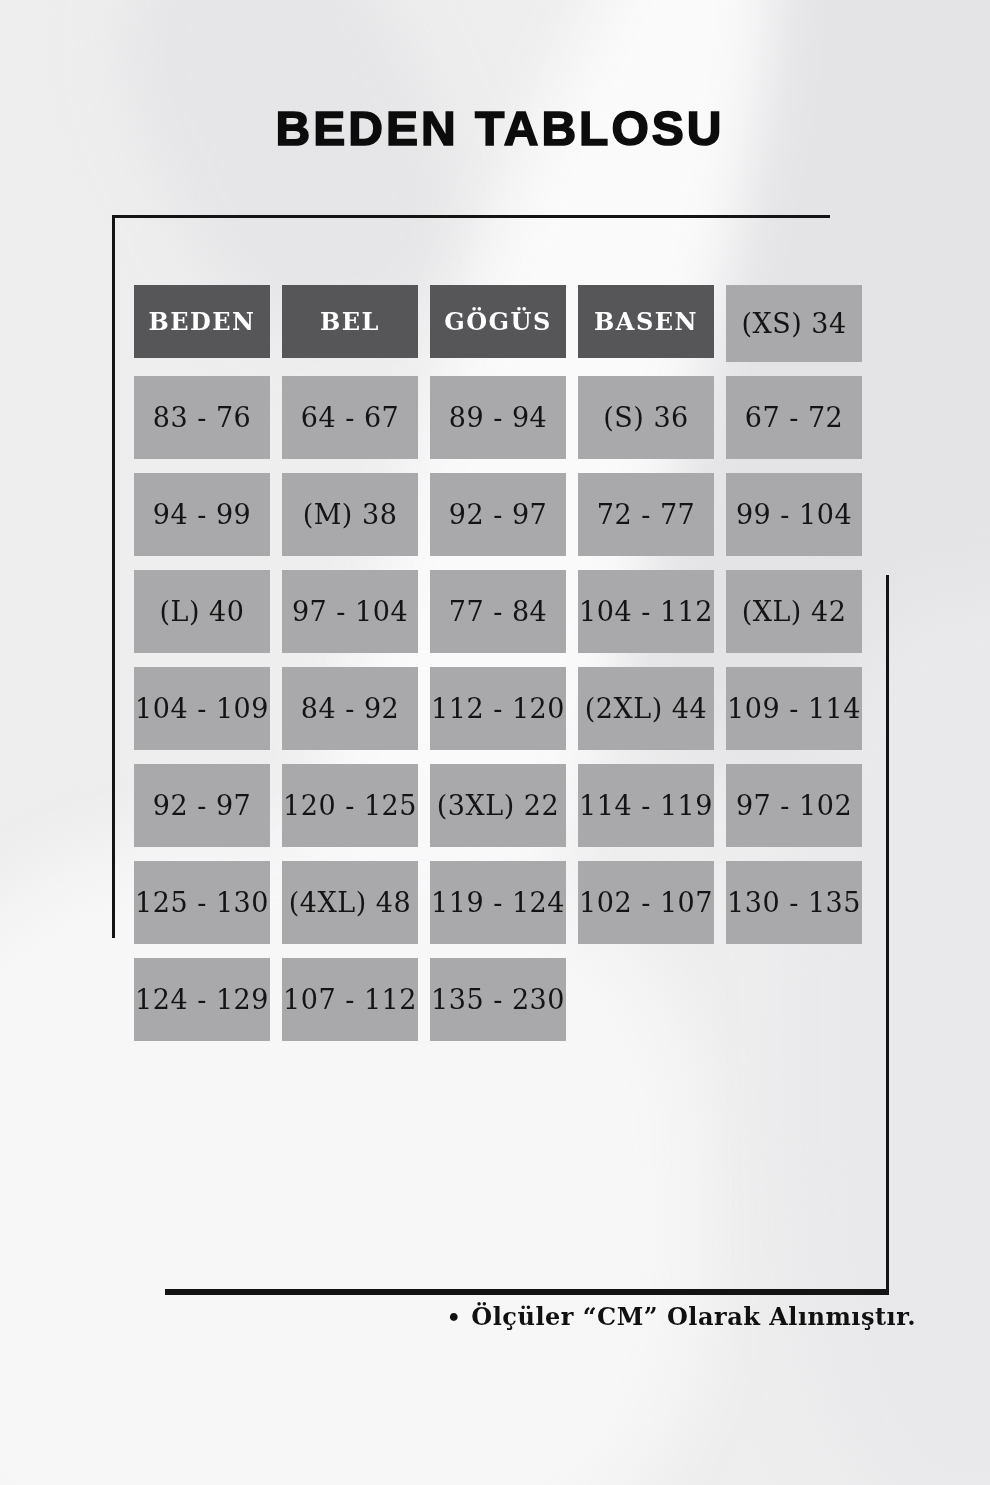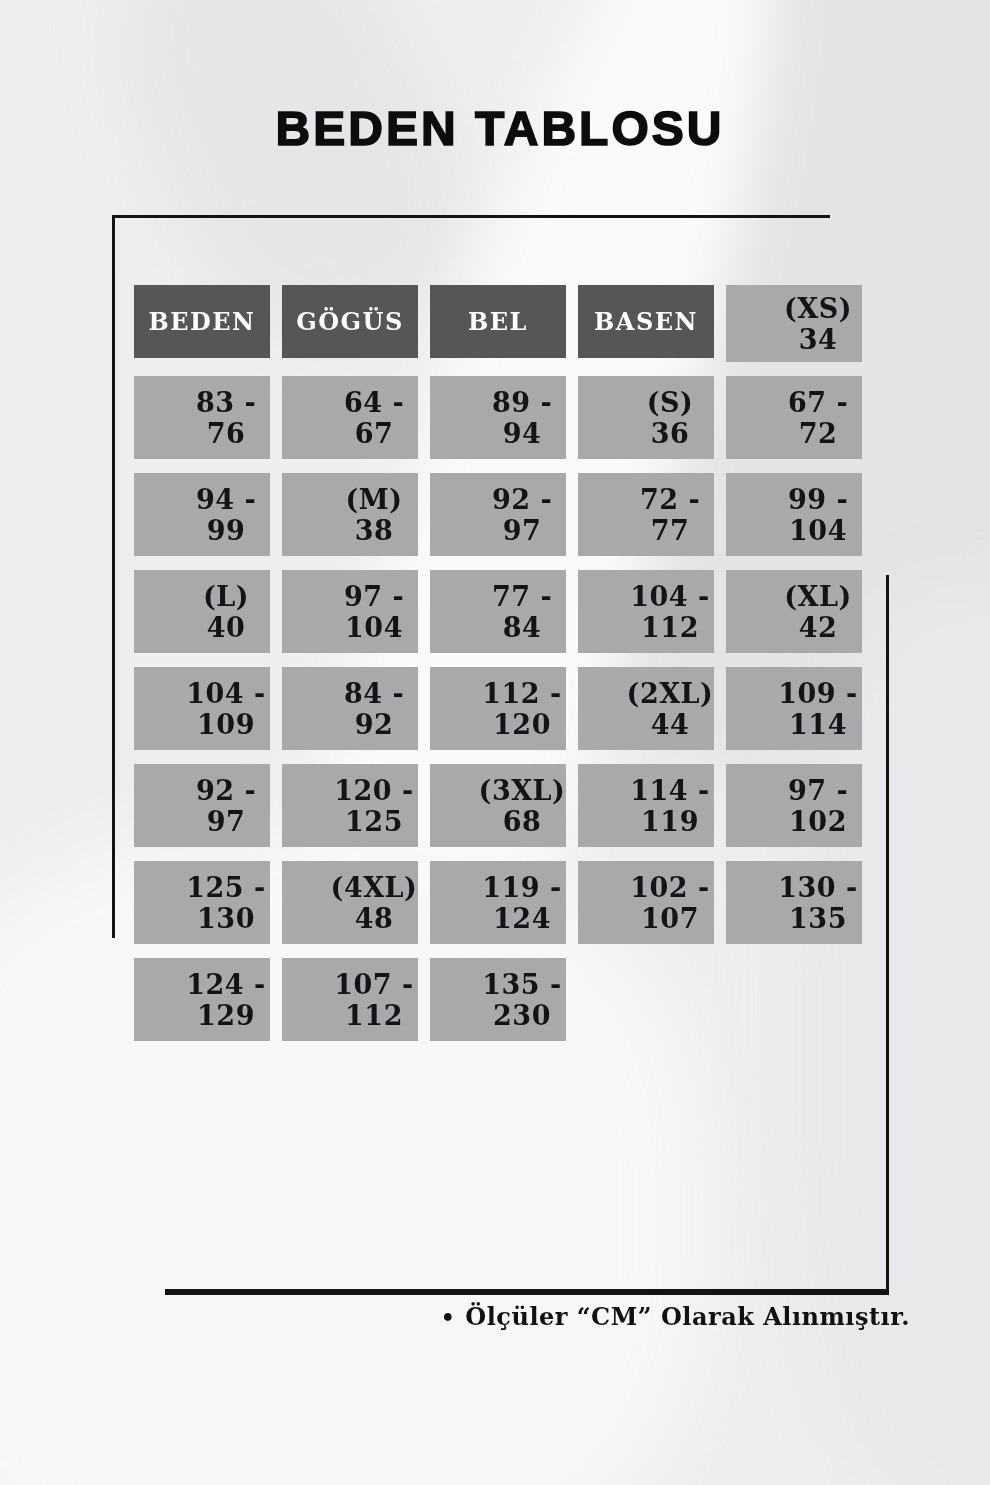--- a/index.html
+++ b/index.html
@@ -24,23 +24,23 @@
   .frame-right{left:886px;top:575px;width:3px;height:720px;}
   .frame-bottom{left:165px;top:1289px;width:724px;height:6px;}
 
   .grid{position:absolute;left:134px;top:285px;width:728px;display:grid;
         grid-template-columns:repeat(5,1fr);grid-template-rows:77px repeat(9,83px);
         column-gap:12px;row-gap:14px;}
   .cell{display:flex;align-items:center;justify-content:center;text-align:center;}
   .cell.head{background:var(--header-bg,#565558);color:var(--header-text,#ffffff);
         font-size:24px;font-weight:bold;letter-spacing:1.5px;margin-bottom:4px;}
   .cell.body{background:var(--cell-bg,#a9a8aa);color:var(--cell-text,#141414);
-        font-size:27px;font-weight:bold;letter-spacing:0.5px;padding-left:48px;}
+        font-size:27px;font-weight:normal;letter-spacing:0.5px;}
 
-  .footnote{position:absolute;right:80px;top:1302px;color:#111;
+  .footnote{position:absolute;right:74px;top:1302px;color:#111;
         font-size:24px;font-weight:bold;letter-spacing:0.5px;white-space:nowrap;}
   .footnote .bullet{font-size:22px;margin-right:10px;}
 </style>
 </head>
 <body>
 
 <div class="page">
 
   <div class="bg-shape s1"></div>
   <div class="bg-shape s2"></div>
@@ -50,22 +50,22 @@
 
   <h1 class="title">BEDEN TABLOSU</h1>
 
   <div class="frame frame-top"></div>
   <div class="frame frame-left"></div>
   <div class="frame frame-right"></div>
   <div class="frame frame-bottom"></div>
 
   <div class="grid" id="size-table">
       <div class="cell head">BEDEN</div>
+      <div class="cell head">BEL</div>
       <div class="cell head">GÖGÜS</div>
-      <div class="cell head">BEL</div>
       <div class="cell head">BASEN</div>
       <div class="cell body">(XS) 34</div>
       <div class="cell body">83 - 76</div>
       <div class="cell body">64 - 67</div>
       <div class="cell body">89 - 94</div>
       <div class="cell body">(S) 36</div>
       <div class="cell body">67 - 72</div>
       <div class="cell body">94 - 99</div>
       <div class="cell body">(M) 38</div>
       <div class="cell body">92 - 97</div>
@@ -76,21 +76,21 @@
       <div class="cell body">77 - 84</div>
       <div class="cell body">104 - 112</div>
       <div class="cell body">(XL) 42</div>
       <div class="cell body">104 - 109</div>
       <div class="cell body">84 - 92</div>
       <div class="cell body">112 - 120</div>
       <div class="cell body">(2XL) 44</div>
       <div class="cell body">109 - 114</div>
       <div class="cell body">92 - 97</div>
       <div class="cell body">120 - 125</div>
-      <div class="cell body">(3XL) 68</div>
+      <div class="cell body">(3XL) 22</div>
       <div class="cell body">114 - 119</div>
       <div class="cell body">97 - 102</div>
       <div class="cell body">125 - 130</div>
       <div class="cell body">(4XL) 48</div>
       <div class="cell body">119 - 124</div>
       <div class="cell body">102 - 107</div>
       <div class="cell body">130 - 135</div>
       <div class="cell body">124 - 129</div>
       <div class="cell body">107 - 112</div>
       <div class="cell body">135 - 230</div>

